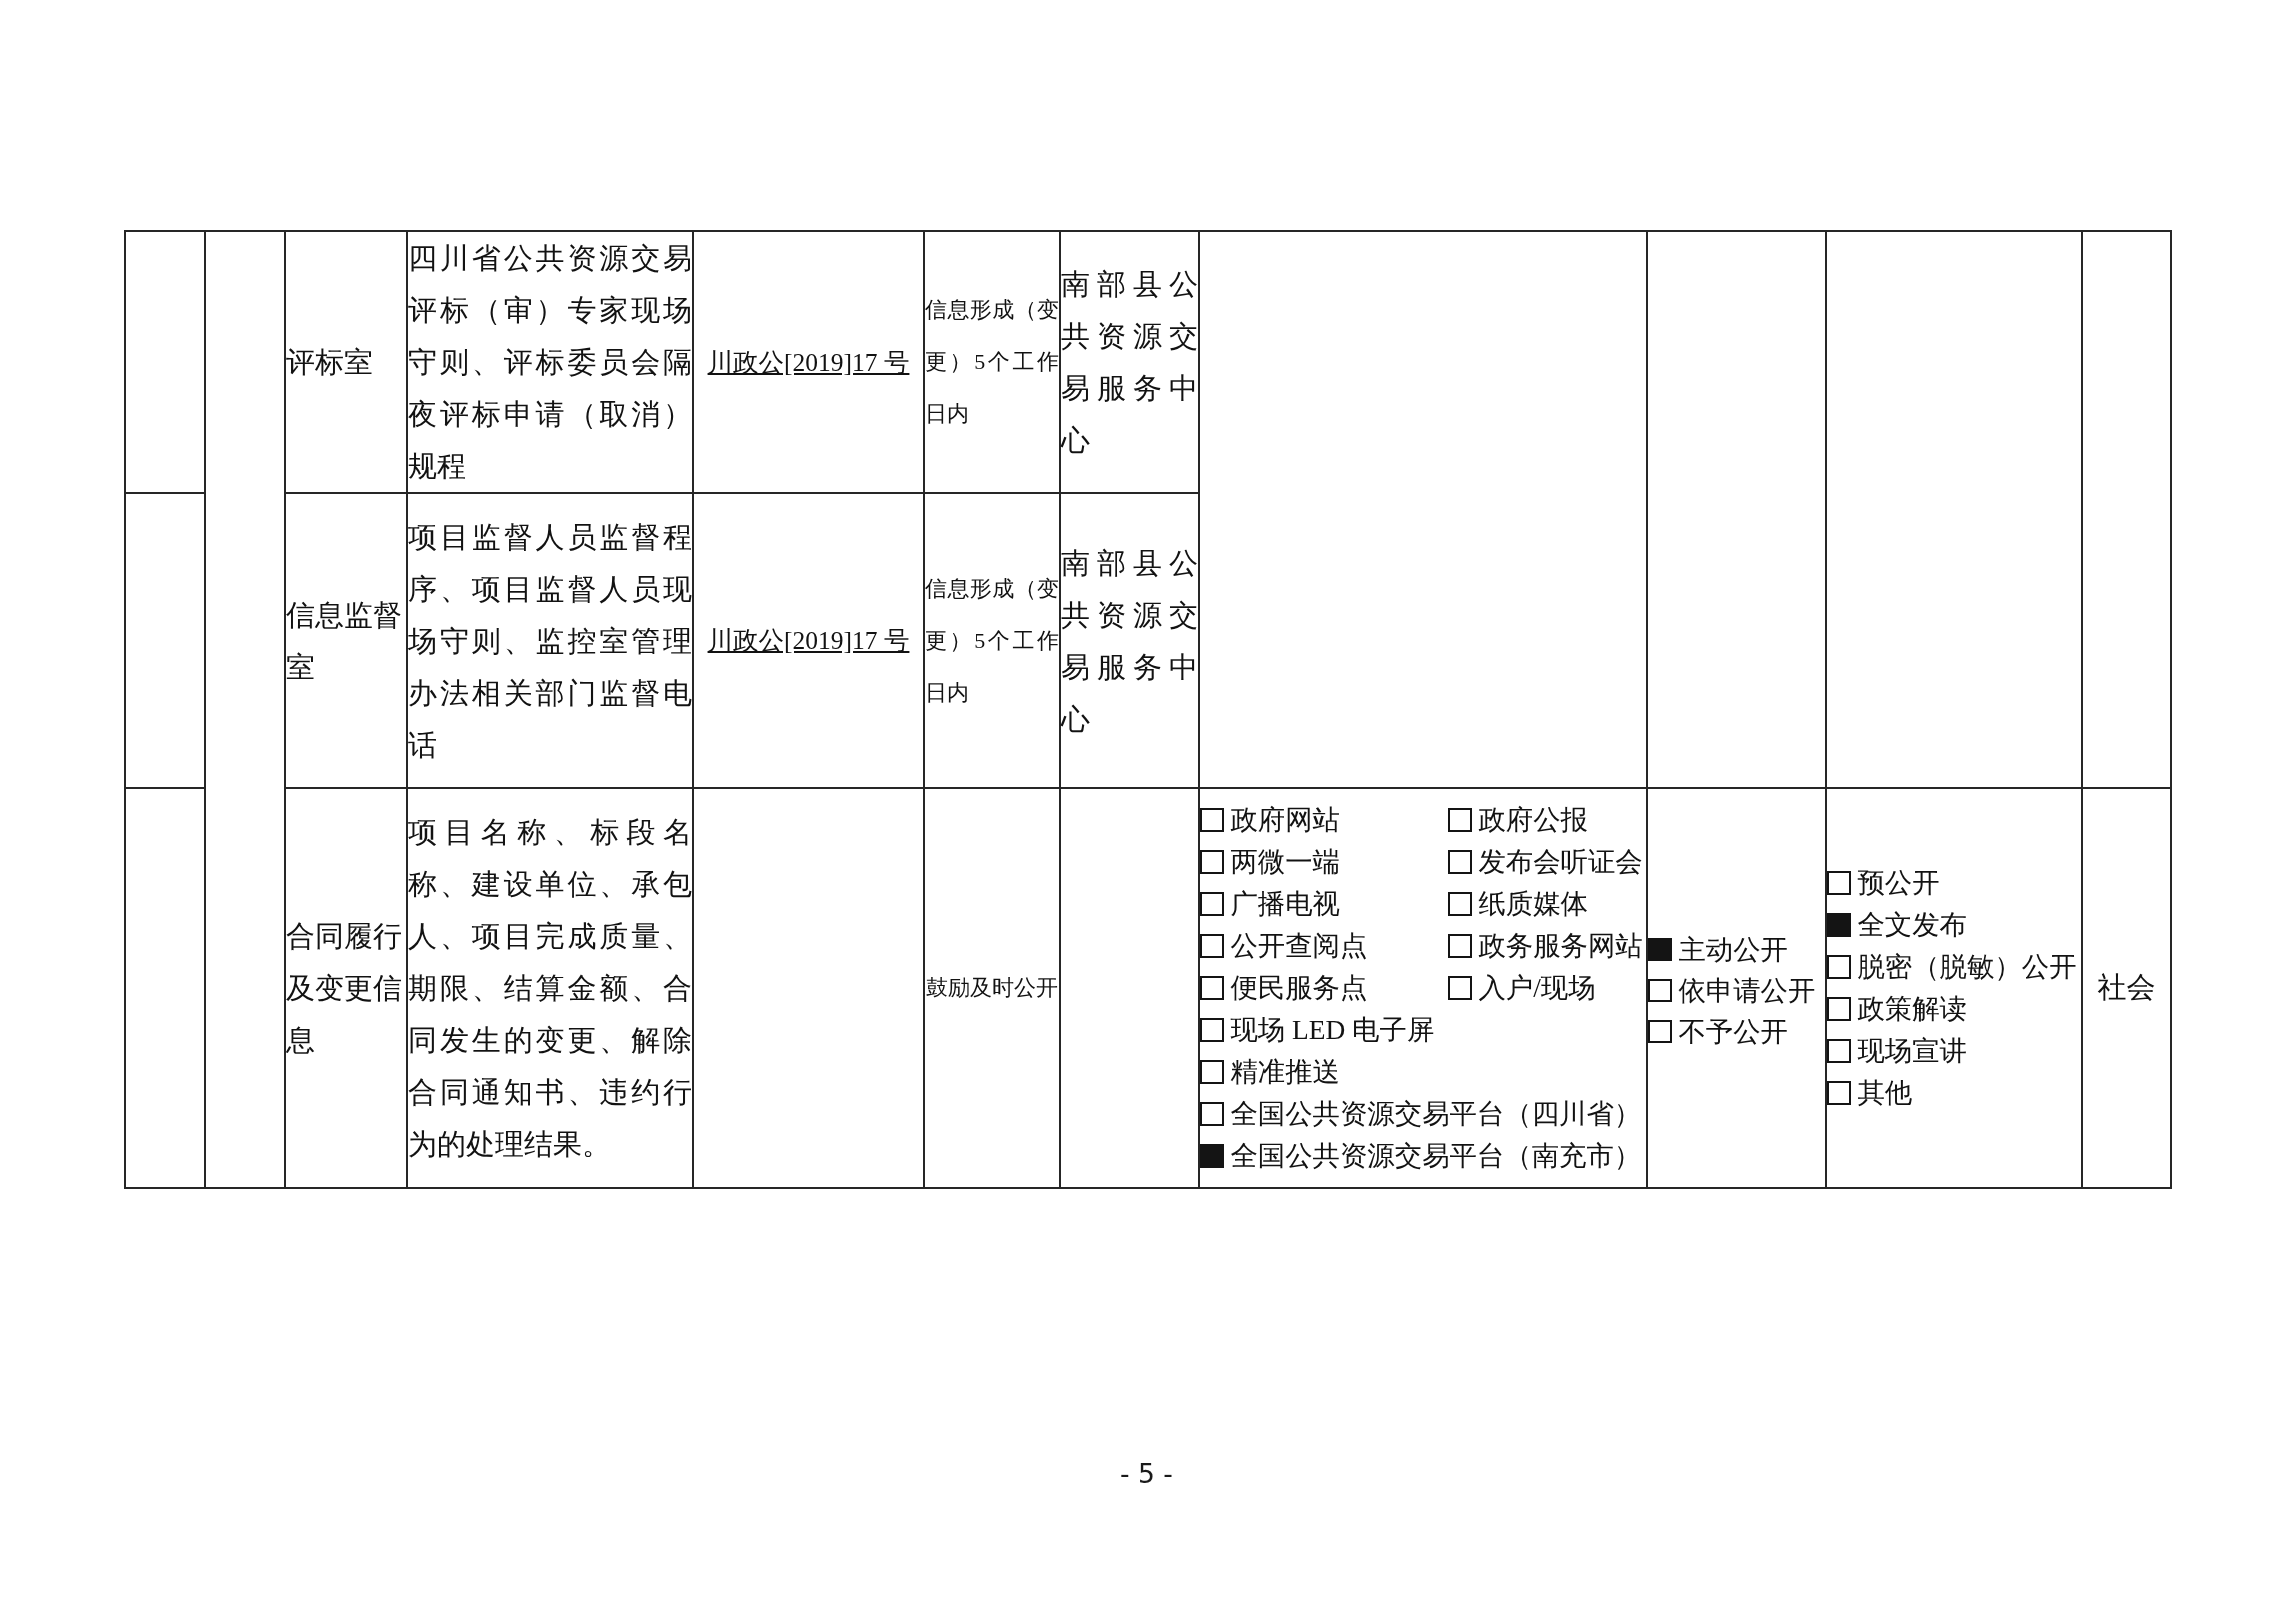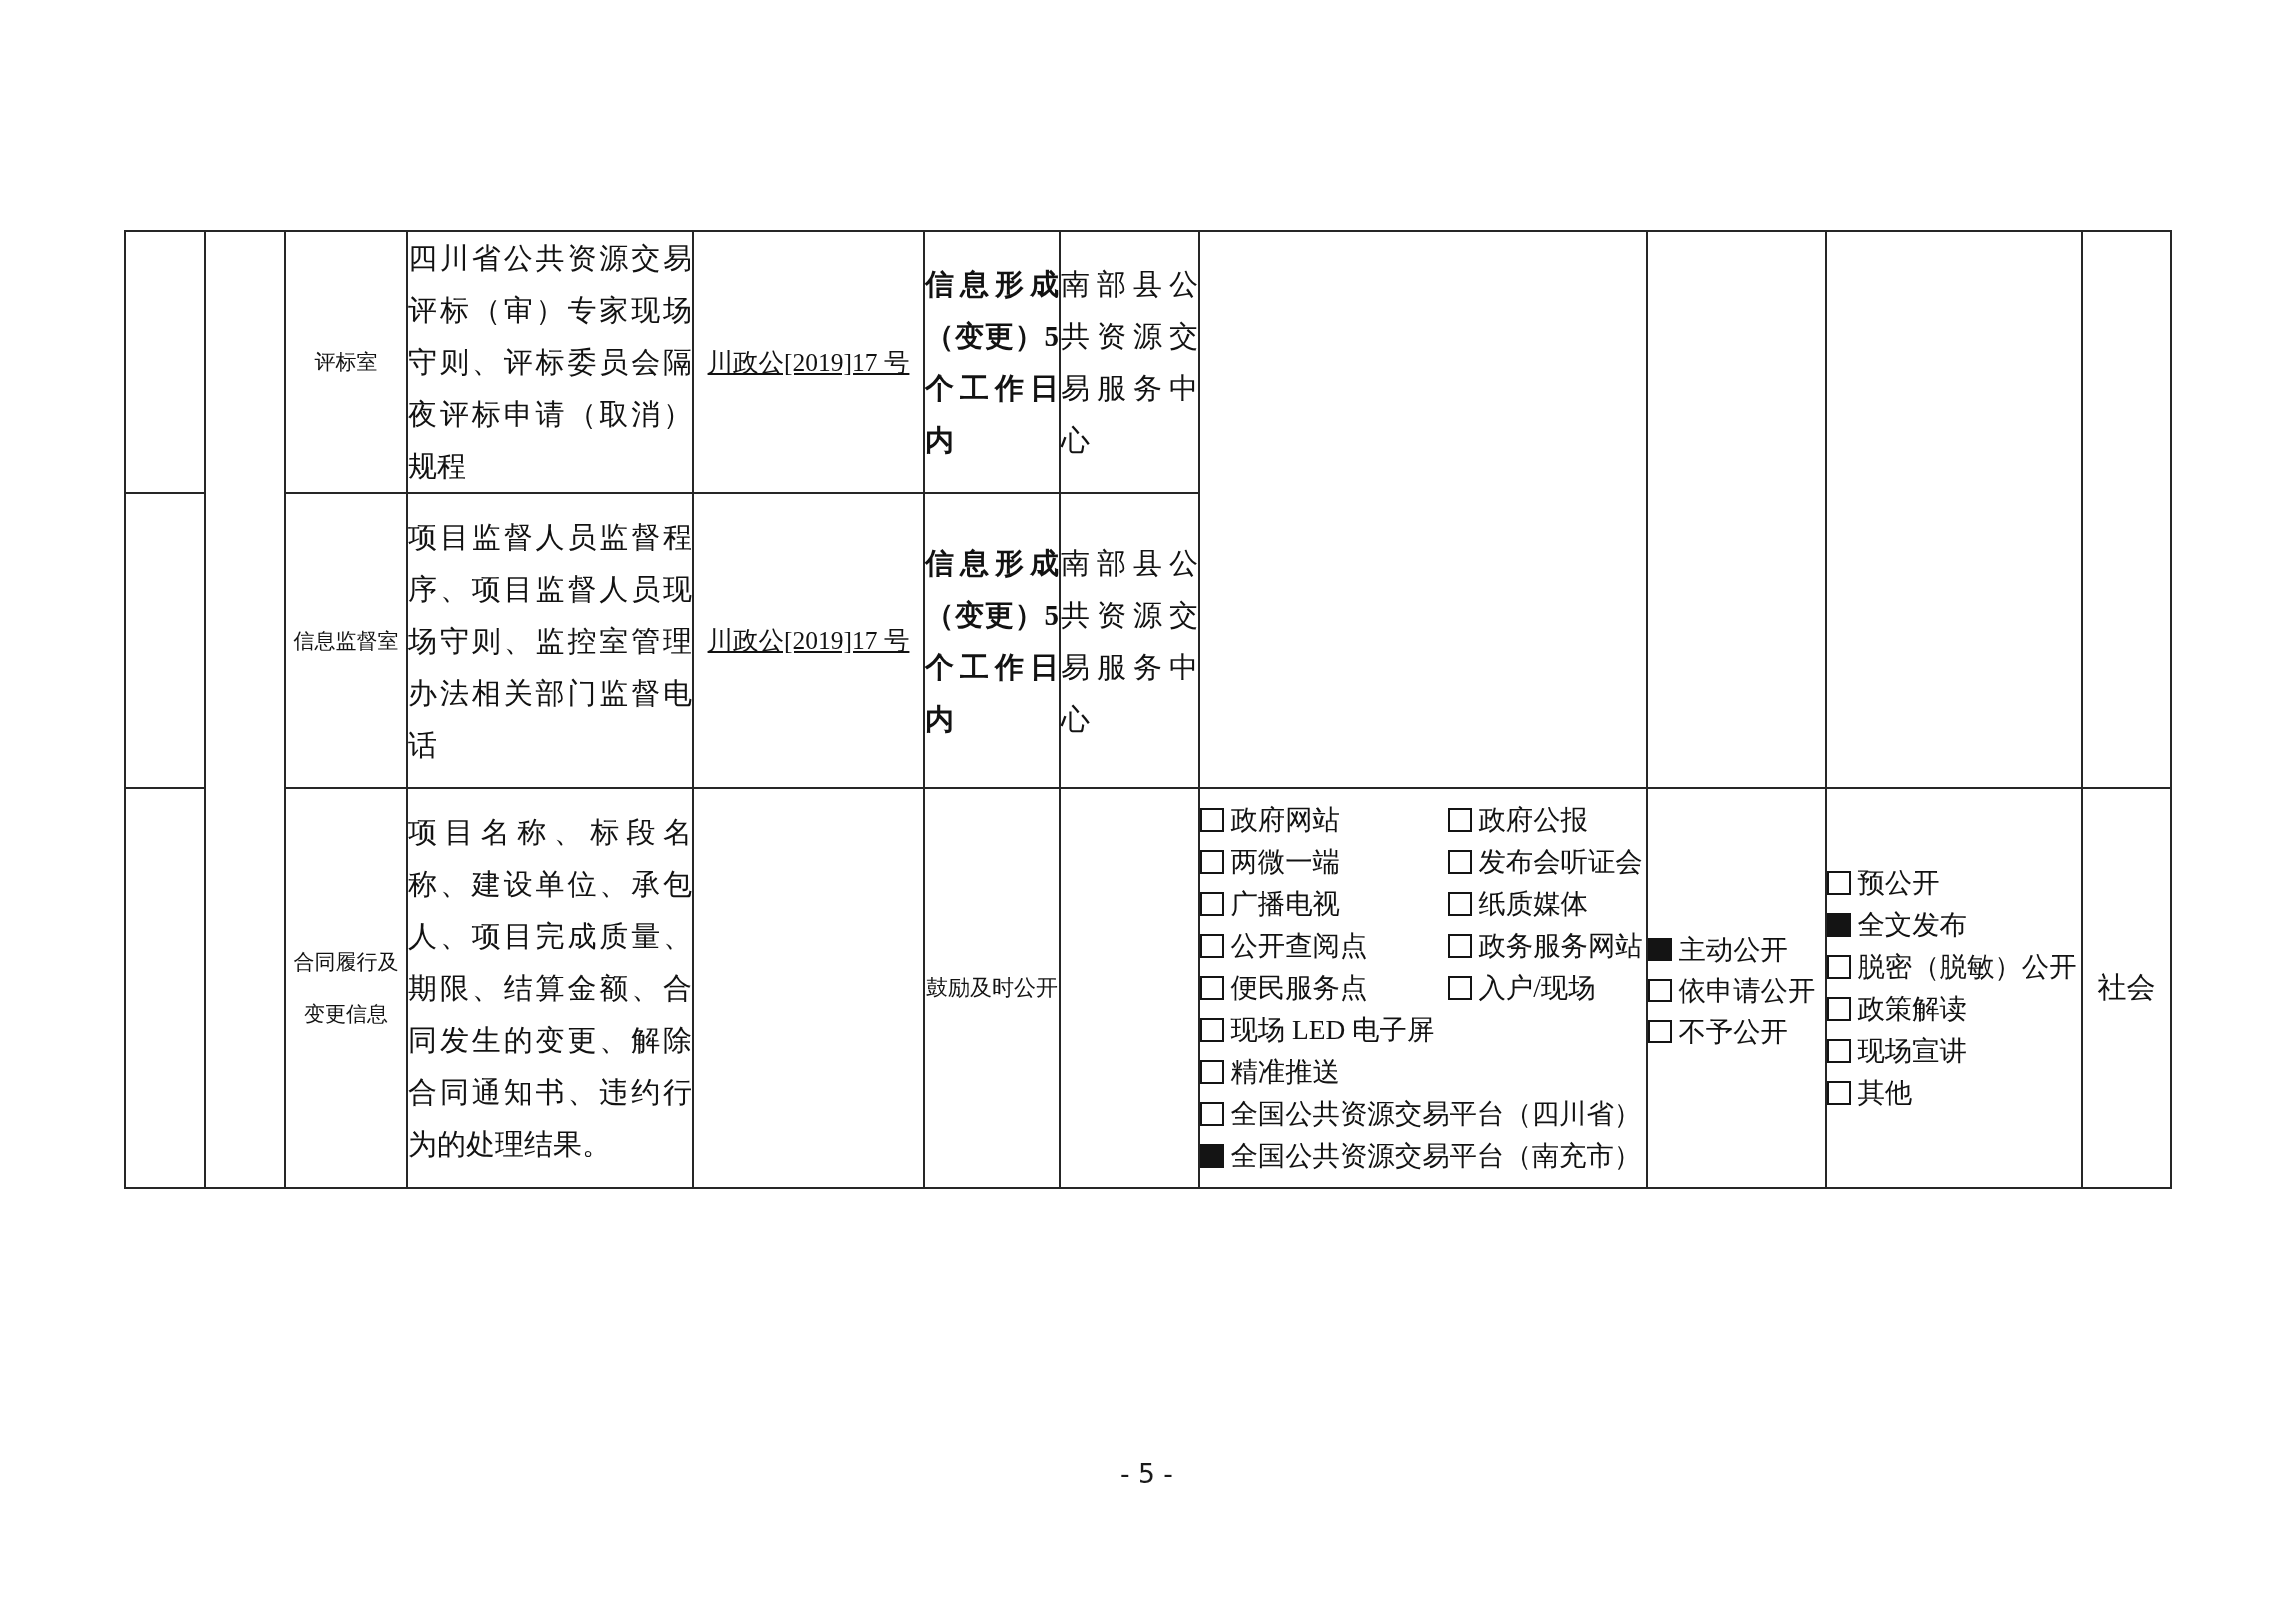--- a/index.html
+++ b/index.html
@@ -11,24 +11,24 @@
   table.doc {
     position:absolute; left:124px; top:230px; width:2048px; height:957px;
     border-collapse:collapse; table-layout:fixed;
     border:2.9px solid #262626;
   }
   table.doc td { border:2px solid #262626; padding:0; vertical-align:middle; }
   tr.ra { height:262px; }
   tr.rb { height:295px; }
   tr.rc { height:400px; }
 
-  .dept      { text-align:center;  font-size:21px; line-height:52px; padding:0 5.9px; }
+  .dept      {  font-size:29px; line-height:52px; padding:0 5.9px; }
   .content   { text-align:justify; font-size:29px; line-height:52px; padding:0 5.9px; }
   .basis     { text-align:center;  font-size:25.5px; white-space:nowrap;text-decoration:underline; }
-  .deadline  { text-align:justify; font-size:29px; line-height:52px; padding:0 4.9px;font-weight:bold; }
+  .deadline  { text-align:justify; font-size:22px; line-height:52px; padding:0 4.9px; }
   .deadline-c{ text-align:center;  font-size:22px; line-height:52px; padding:0 4.9px; }
   .channel   { text-align:justify; font-size:29px; line-height:52px; padding:0 4.9px;margin-left:20px; }
   .audience  { text-align:center;  font-size:29px;border-radius:23px; }
 
   .cb-cell   { font-size:27.4px; }
   .media     { padding:5.9px 3.9px 5.9px 4.9px;margin-left:44px; }
   .types     { padding-left:5.9px; }
   .methods   { padding-left:9.8px;margin-left:23px; }
   .cb-line   { display:flex; align-items:center; height:42px; white-space:nowrap; }
   .types .cb-line { height:41px;align-items:flex-end; }

